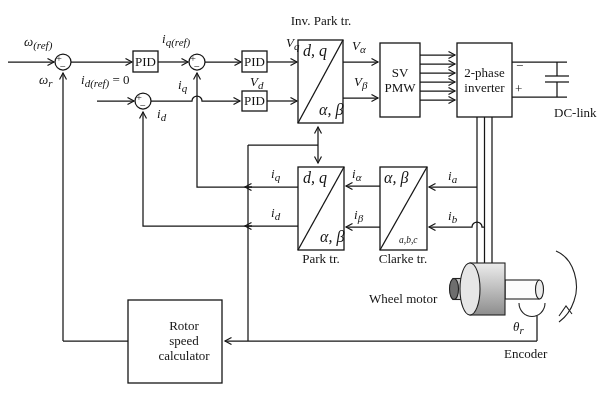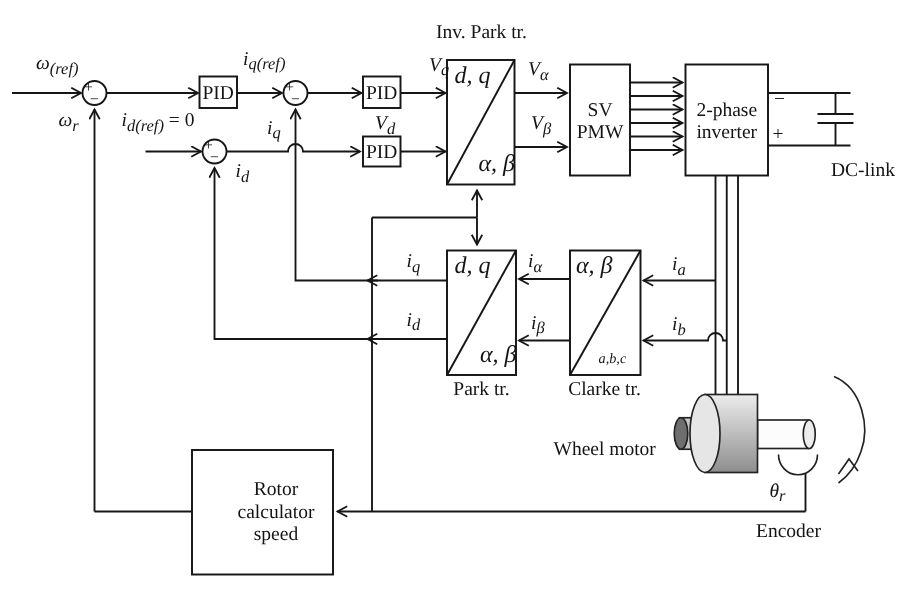--- a/index.html
+++ b/index.html
@@ -175,17 +175,17 @@
   <span class="lbl math" style="left:354px;top:208px;"><span>i</span><sub>β</sub></span>
   <span class="lbl math" style="left:448px;top:169px;"><span>i</span><sub>a</sub></span>
   <span class="lbl math" style="left:448px;top:209px;"><span>i</span><sub>b</sub></span>
 
   <div class="lbl" style="left:369px;top:292px;width:78px;">Wheel motor</div>
   <span class="lbl math" style="left:513px;top:320px;"><span>θ</span><sub>r</sub></span>
   <span class="lbl" style="left:504px;top:347px;">Encoder</span>
 
   <div class="boxtxt stack" style="left:128px;top:318px;width:112px;">
     <span>Rotor</span>
+    <span>speed</span>
     <span>calculator</span>
-    <span>speed</span>
   </div>
 
 </div>
 
 </body></html>

